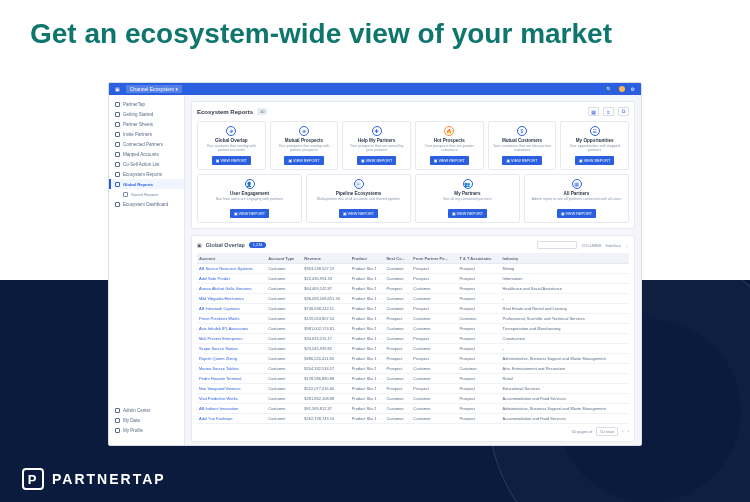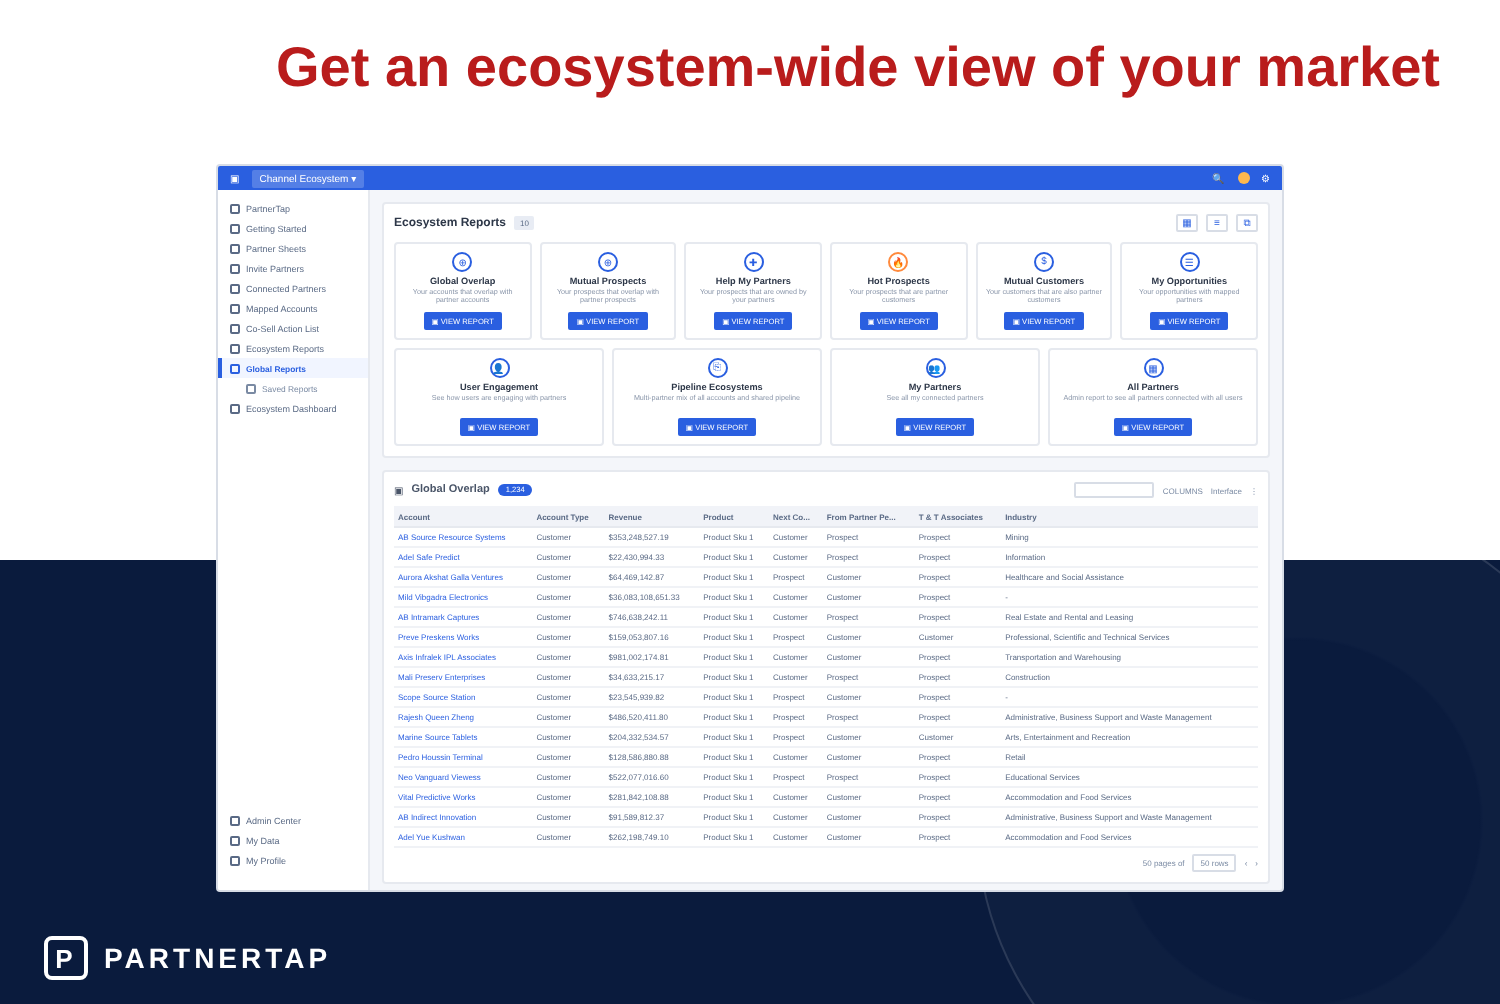--- a/index.html
+++ b/index.html
@@ -1,17 +1,17 @@
 <!DOCTYPE html>
 <html><head>
 <meta charset="utf-8">
 <style>
 *{margin:0;padding:0;box-sizing:border-box;font-family:Arial,Helvetica,sans-serif}
 body{width:750px;height:502px;overflow:hidden;background:#fff;position:relative}
-.headline{color:#b91c1c;font-size:28px;font-weight:700;text-align:right;padding:18px 30px 12px}
+.headline{color:#0f766e;font-size:28px;font-weight:700;text-align:left;padding:18px 30px 12px}
 .dark-band{position:absolute;left:0;right:0;top:280px;bottom:0;background:#0a1b3d;z-index:0}
 .dark-band::after{content:"";position:absolute;right:-60px;top:-30px;width:320px;height:320px;border:1px solid rgba(255,255,255,.12);border-radius:50%;background:radial-gradient(circle at 50% 50%,transparent 40%,rgba(255,255,255,.02) 41%)}
 .brand{position:absolute;left:22px;bottom:12px;display:flex;align-items:center;gap:8px;color:#fff;font-weight:700;letter-spacing:2px;font-size:14px;z-index:2}
 .brand .p{width:22px;height:22px;border:2px solid #fff;border-radius:4px;display:flex;align-items:center;justify-content:center;font-size:13px;font-weight:800}
 .app{position:absolute;left:108px;top:82px;width:534px;height:364px;background:#f4f6fa;border:1px solid #d8dde6;z-index:3;font-size:5px;color:#4a5568;overflow:hidden;border-radius:2px}
 .topbar{height:12px;background:#2a5fe0;display:flex;align-items:center;padding:0 6px;color:#fff;font-size:5px;gap:6px}
 .topbar .dd{background:rgba(255,255,255,.2);padding:1px 4px;border-radius:1px}
 .topbar .sp{flex:1}
 .topbar .av{width:6px;height:6px;border-radius:50%;background:#ffb84d}
 .body{display:flex;height:calc(100% - 12px)}

